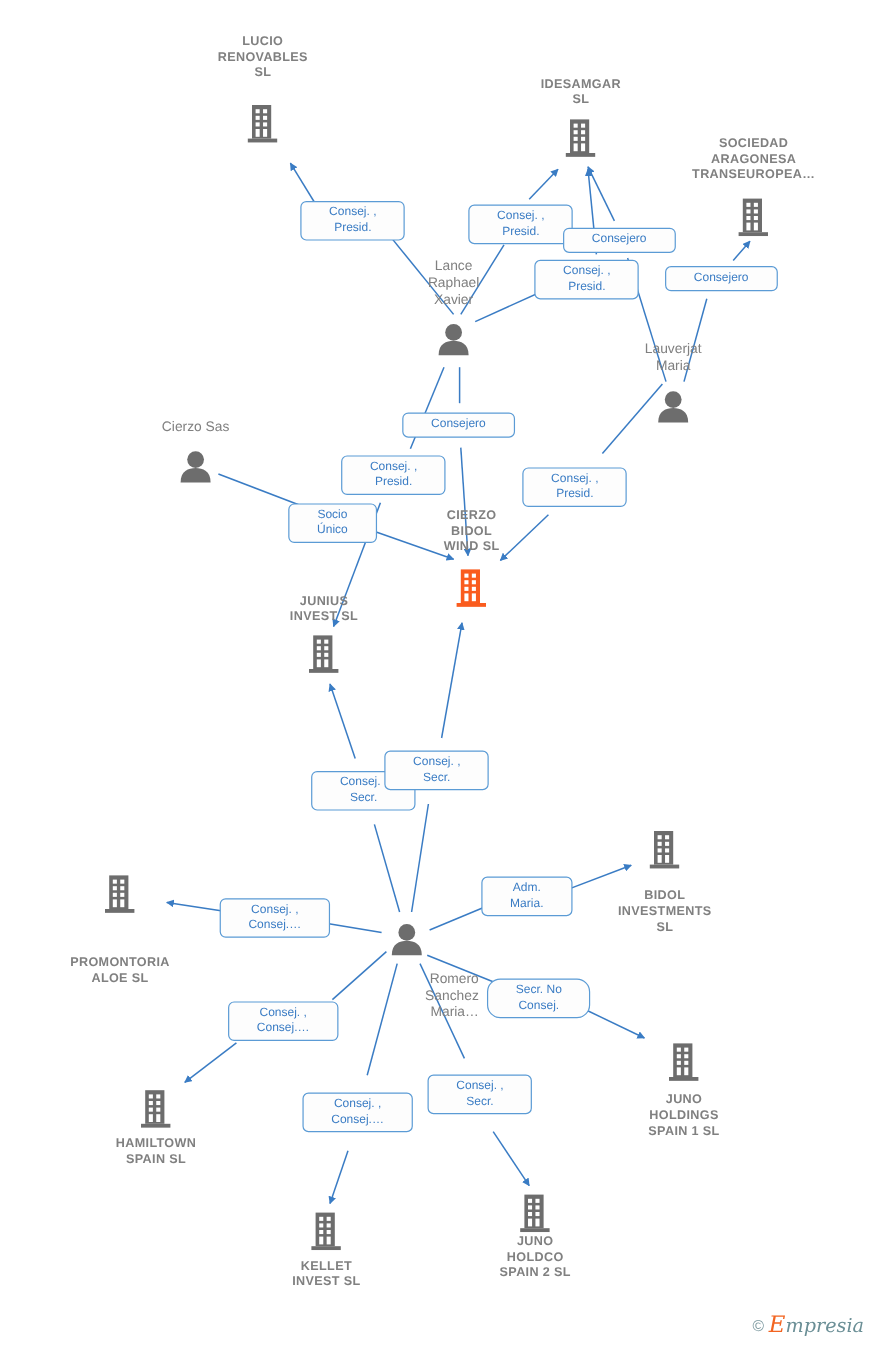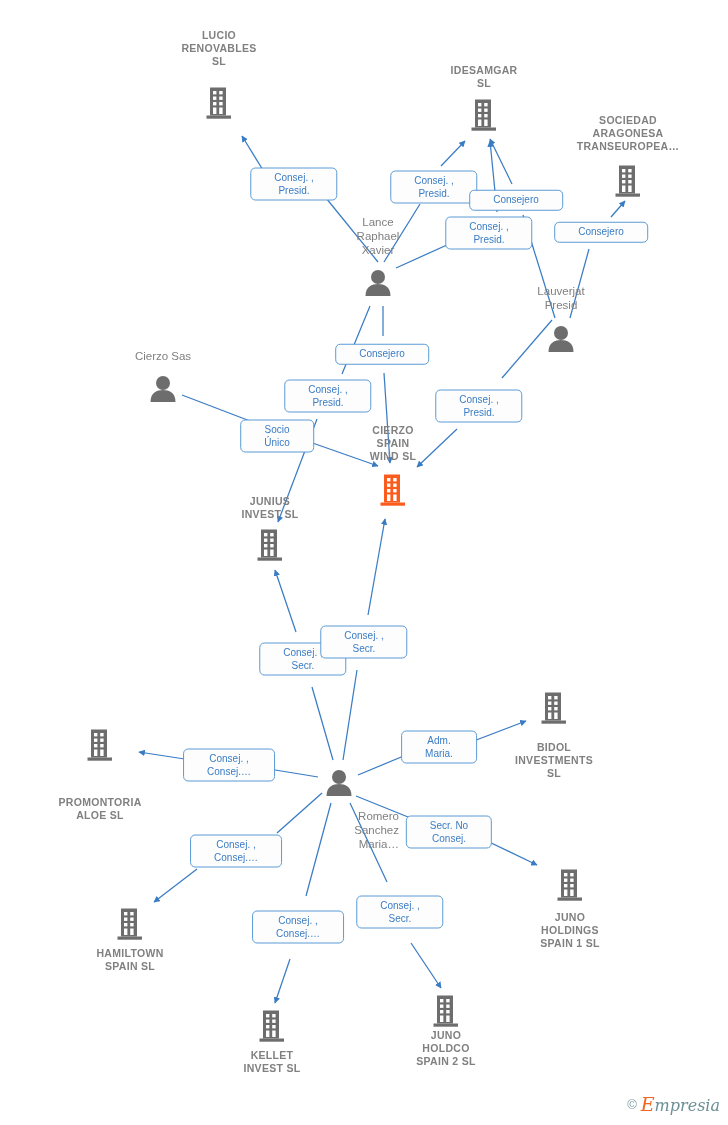--- a/index.html
+++ b/index.html
@@ -211,21 +211,21 @@
 Xavier</div>
       </div>
       <div class="node person" style="left: 561px; top: 339px;">
         <span class="icon-wrap"><svg width="30" height="28" viewBox="0 0 30 28" aria-hidden="true">
             <circle cx="15" cy="8" r="7" fill="#6d6d6d"></circle>
             <path d="M 2.5 27 C 2.5 17.5 9 15 15 15 C 21 15 27.5 17.5 27.5 27 Z" fill="#6d6d6d"></path>
           </svg></span>
       </div>
       <div class="node person" style="left: 561px; top: 298px;">
         <div class="node-label">Lauverjat
-Presid</div>
+Maria</div>
       </div>
       <div class="node person" style="left: 163px; top: 389px;">
         <span class="icon-wrap"><svg width="30" height="28" viewBox="0 0 30 28" aria-hidden="true">
             <circle cx="15" cy="8" r="7" fill="#6d6d6d"></circle>
             <path d="M 2.5 27 C 2.5 17.5 9 15 15 15 C 21 15 27.5 17.5 27.5 27 Z" fill="#6d6d6d"></path>
           </svg></span>
       </div>
       <div class="node person" style="left: 163px; top: 356px;">
         <div class="node-label">Cierzo Sas</div>
       </div>
@@ -238,21 +238,21 @@
             <rect x="8" y="10.5" width="3.4" height="3.4" fill="#fff"></rect>
             <rect x="14.2" y="10.5" width="3.4" height="3.4" fill="#fff"></rect>
             <rect x="8" y="16" width="3.4" height="3.4" fill="#fff"></rect>
             <rect x="14.2" y="16" width="3.4" height="3.4" fill="#fff"></rect>
             <rect x="8" y="21.5" width="3.4" height="6.5" fill="#fff"></rect>
             <rect x="14.2" y="21.5" width="3.4" height="6.5" fill="#fff"></rect>
           </svg></span>
       </div>
       <div class="node company focus" style="left: 393px; top: 443px;">
         <div class="node-label">CIERZO
-SPAIN
+BIDOL
 WIND  SL</div>
       </div>
       <div class="node company" style="left: 270px; top: 545px;">
         <span class="icon-wrap"><svg width="28" height="34" viewBox="0 0 28 34" aria-hidden="true">
             <rect x="5" y="1.5" width="16" height="28" fill="#6d6d6d"></rect>
             <rect x="1.5" y="29.5" width="24.5" height="3.2" fill="#6d6d6d"></rect>
             <rect x="8" y="5" width="3.4" height="3.4" fill="#fff"></rect>
             <rect x="14.2" y="5" width="3.4" height="3.4" fill="#fff"></rect>
             <rect x="8" y="10.5" width="3.4" height="3.4" fill="#fff"></rect>
             <rect x="14.2" y="10.5" width="3.4" height="3.4" fill="#fff"></rect>
@@ -408,21 +408,21 @@
       <div class="edge-label" style="left: 303px; top: 659px;">Consej. ,
 Secr.</div>
       <div class="edge-label" style="left: 364px; top: 642px;">Consej. ,
 Secr.</div>
       <div class="edge-label" style="left: 439px; top: 747px;">Adm.
 Maria.</div>
       <div class="edge-label" style="left: 229px; top: 765px;">Consej. ,
 Consej.…</div>
       <div class="edge-label" style="left: 236px; top: 851px;">Consej. ,
 Consej.…</div>
-      <div class="edge-label" style="left: 449px; top: 832px;">Secr.  No
+      <div class="edge-label" style="left: 449px; top: 832px; border-radius: 11px;">Secr.  No
 Consej.</div>
       <div class="edge-label" style="left: 298px; top: 927px;">Consej. ,
 Consej.…</div>
       <div class="edge-label" style="left: 400px; top: 912px;">Consej. ,
 Secr.</div>
     </div>
 
   <div id="watermark">
     <span class="c-mark">©</span>
     <span class="brand"><span class="cap">E</span><span>mpresia</span></span>

